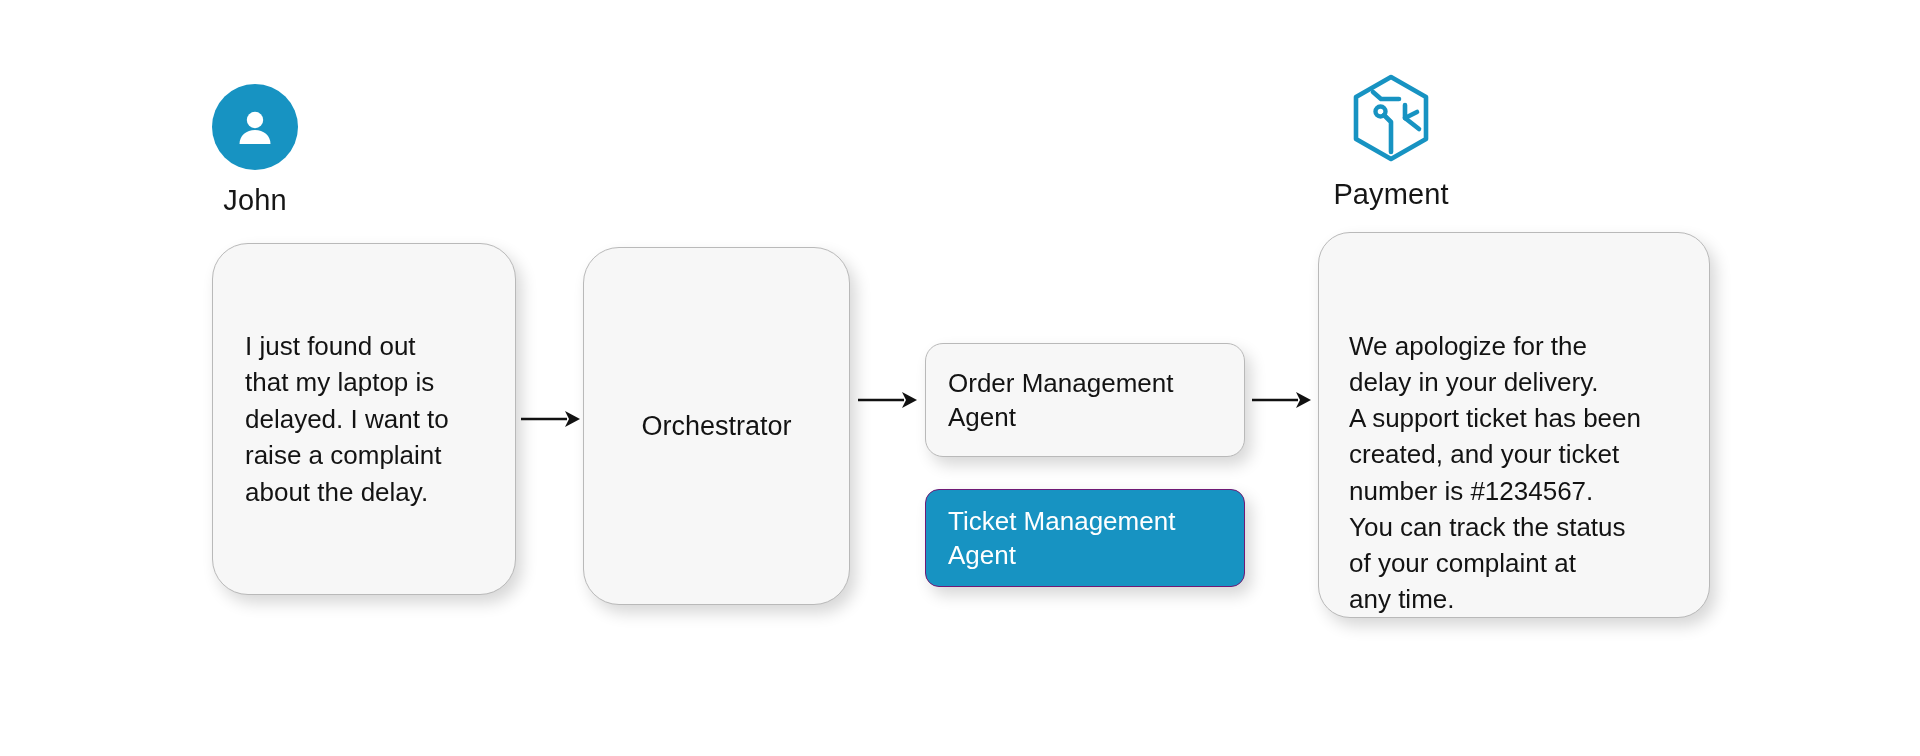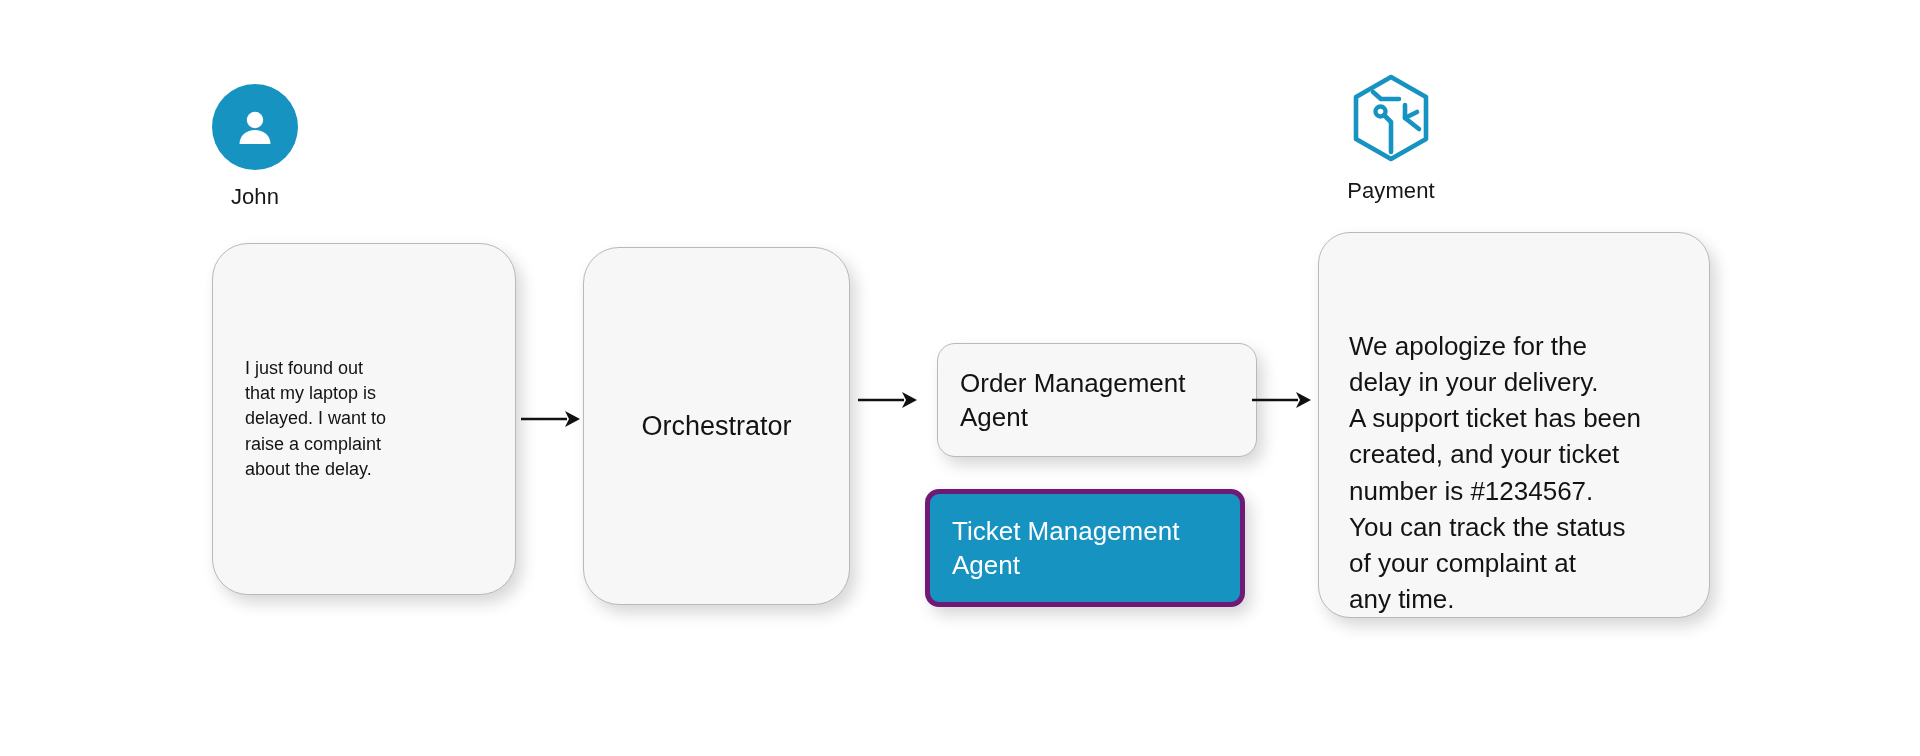--- a/index.html
+++ b/index.html
@@ -41,21 +41,21 @@
     width: 86px;
     height: 86px;
     border-radius: 50%;
     background: #1793c2;
     display: flex;
     align-items: center;
     justify-content: center;
   }
   .actor-name {
     margin-top: 14px;
-    font-size: 22px;
+    font-size: 29px;
     letter-spacing: 0.1px;
     color: #161616;
     white-space: nowrap;
   }
   .logo-mark {
     width: 92px;
     height: 92px;
     display: flex;
     align-items: center;
     justify-content: center;
@@ -66,21 +66,21 @@
     left: 212px;
     top: 243px;
     width: 304px;
     height: 352px;
     border-radius: 36px;
     display: flex;
     align-items: center;
   }
   #user-message-card .msg-text {
     padding: 0 32px;
-    font-size: 18px;
+    font-size: 26px;
     line-height: 1.40;
     color: #131313;
     white-space: pre-line;
   }
 
   
   #orchestrator-card {
     left: 583px;
     top: 247px;
     width: 267px;
@@ -112,37 +112,36 @@
   }
 
   #agent-order {
     left: 925px;
     top: 343px;
     width: 320px;
     height: 114px;
     border-radius: 18px;
     display: flex;
     align-items: center;
-    margin-left: 12px;
   }
   #agent-order .agent-label {
     padding: 0 22px;
     font-size: 26px;
     line-height: 1.32;
     color: #131313;
   }
 
   #agent-ticket {
     left: 925px;
     top: 489px;
     width: 320px;
-    height: 118px;
+    height: 98px;
     border-radius: 14px;
     background: #1793c2;
-    border: 5px solid #701a75;
+    border: 1px solid #701a75;
     display: flex;
     align-items: center;
   }
   #agent-ticket .agent-label {
     padding: 0 22px;
     font-size: 26px;
     line-height: 1.32;
     color: #ffffff;
   }
 

